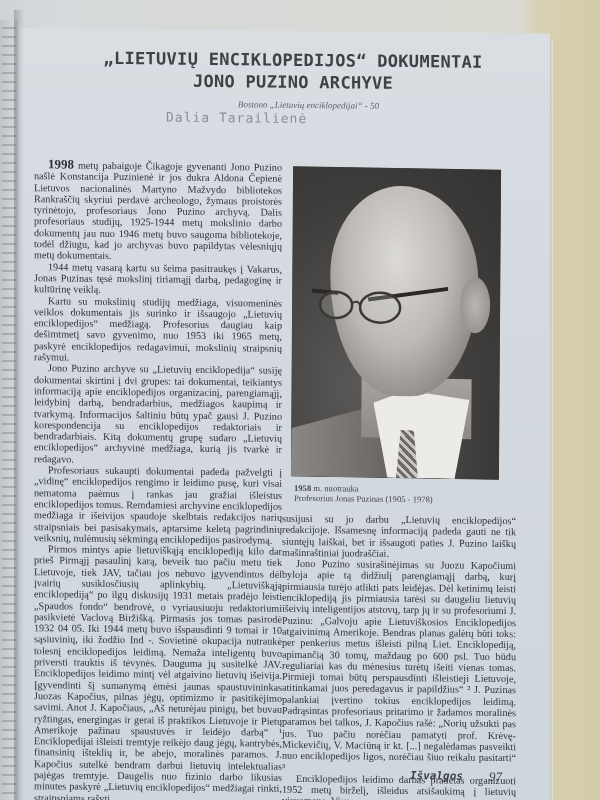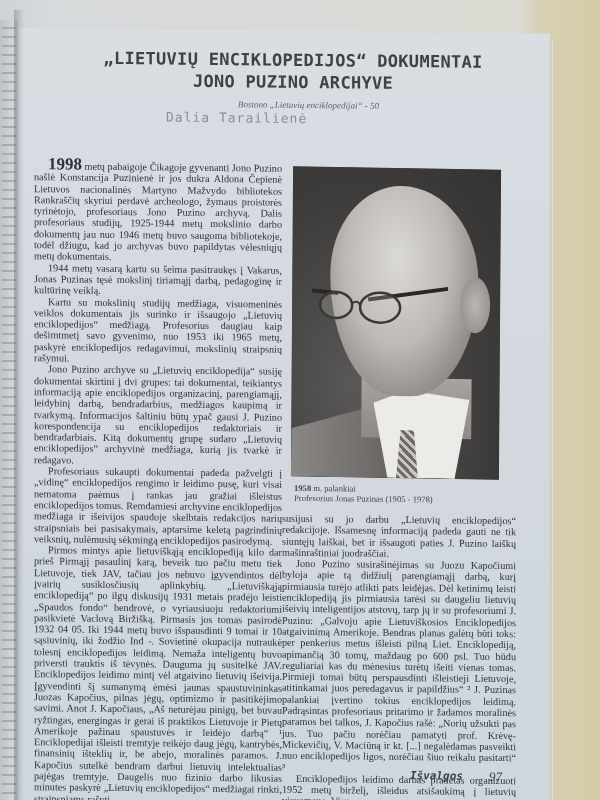--- a/index.html
+++ b/index.html
@@ -46,21 +46,21 @@
     font-family:"DejaVu Sans Mono", monospace;
     font-size:13px; color:#8b9095; letter-spacing:1px;
   }
   .col-left {
     position:absolute; left:16px; top:130px; width:248px;
     font-size:10.2px; line-height:11.3px; color:#2e3338;
     text-align:justify;
   }
   .col-left p, .col-right p { margin:0; text-indent:14px; }
   .col-left .lead { text-indent:14px; }
-  .lead-year { font-weight:bold; font-size:17px; }
+  .lead-year { font-weight:bold; font-size:13px; }
   .photo {
     position:absolute; left:274px; top:136px; width:208px; height:310px;
     background:#4e4c4a;
     overflow:hidden;
     transform:rotate(0.4deg);
   }
   .photo-bg {
     position:absolute; inset:0;
     background:radial-gradient(ellipse at 30% 70%,#5a5856 0%,#3f3d3b 60%,#353332 100%);
   }
@@ -245,21 +245,21 @@
     <div class="photo-ear"></div>
     <svg class="photo-glasses" viewBox="0 0 140 40">
       <path d="M4 6 L30 8 M60 14 L140 2" stroke="#2a2826" stroke-width="4" fill="none"></path>
       <ellipse cx="28" cy="20" rx="16" ry="13" stroke="#3a3836" stroke-width="2.5" fill="rgba(200,198,194,.25)"></ellipse>
       <ellipse cx="72" cy="22" rx="20" ry="15" stroke="#3a3836" stroke-width="2.5" fill="rgba(200,198,194,.25)"></ellipse>
       <path d="M44 18 Q50 14 52 20" stroke="#3a3836" stroke-width="2" fill="none"></path>
     </svg>
   </div>
 
   <div class="caption">
-    <div><span class="caption-year">1958</span><span> m. palankiai</span></div>
+    <div><span class="caption-year">1958</span><span> m. nuotrauka</span></div>
     <div>Profesorius Jonas Puzinas (1905 - 1978)</div>
   </div>
 
   <div class="col-right">
     <p class="cont">susijusi su jo darbu „Lietuvių enciklopedijos“ redakcijoje. Išsamesnę informaciją padeda gauti ne tik siuntęjų laiškai, bet ir išsaugoti paties J. Puzino laiškų mašinraštiniai juodraščiai.</p>
     <p>Jono Puzino susirašinėjimas su Juozu Kapočiumi byloja apie tą didžiulį parengiamąjį darbą, kurį pirmiausia turėjo atlikti pats leidėjas. Dėl ketinimų leisti enciklopediją jis pirmiausia tarėsi su daugeliu lietuvių išeivių inteligentijos atstovų, tarp jų ir su profesoriumi J. Puzinu: „Galvoju apie Lietuviškosios Enciklopedijos atgaivinimą Amerikoje. Bendras planas galėtų būti toks: per penkerius metus išleisti pilną Liet. Enciklopediją, apimančią 30 tomų, maždaug po 600 psl. Tuo būdu reguliariai kas du mėnesius turėtų išeiti vienas tomas. Pirmieji tomai būtų perspausdinti išleistieji Lietuvoje, atitinkamai juos peredagavus ir papildžius“ ² J. Puzinas palankiai įvertino tokius enciklopedijos leidimą. Padrąsintas profesoriaus pritarimo ir žadamos moralinės paramos bei talkos, J. Kapočius rašė: „Norių užsukti pas jus. Tuo pačiu norėčiau pamatyti prof. Krėvę-Mickevičių, V. Maciūną ir kt. [...] negalėdamas pasveikti nuo enciklopedijos ligos, norėčiau šiuo reikalu pasitarti“ ³</p>
     <p>Enciklopedijos leidimo darbas pradėtas organizuoti 1952 metų birželį, išleidus atsišaukimą į lietuvių visuomenę. Visų</p>
   </div>
 
   <div class="footer-mag">Išvalgos</div>

